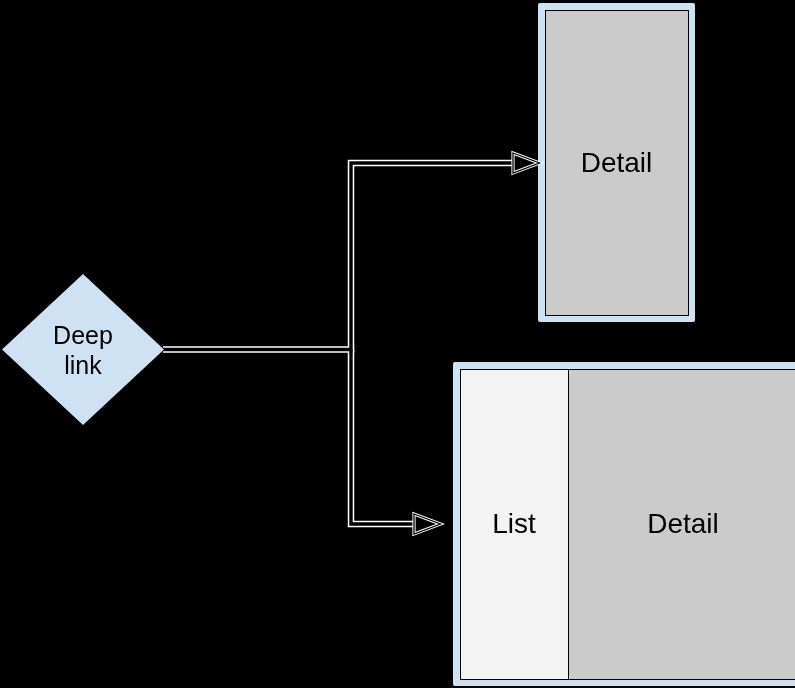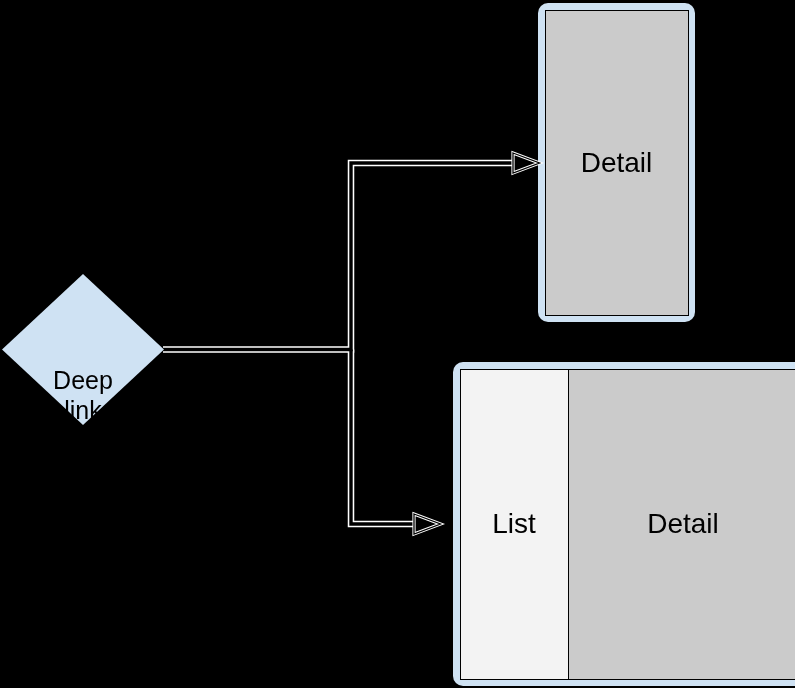--- a/index.html
+++ b/index.html
@@ -25,21 +25,21 @@
     background: var(--bg);
     overflow: hidden;
     font-family: "Liberation Sans", sans-serif;
     color: var(--text);
   }
 
   
   .frame {
     position: absolute;
     background: var(--frame-fill);
-    border-radius: 10px;
+    border-radius: 2px;
     z-index: 0;
   }
   .frame-compact { left: 538px; top: 3px;   width: 157px; height: 319px; }
   .frame-expanded { left: 453px; top: 362px; width: 352px; height: 324px; }
 
   .screen {
     position: absolute;
     inset: 6.5px;
     border: 1.5px solid var(--stroke);
     background: var(--detail-fill);
@@ -77,21 +77,21 @@
     position: absolute;
     left: 2px; top: 274px;
     width: 162px; height: 151px;
     z-index: 2;
   }
   .diamond-node svg { position: absolute; inset: 0; }
   .diamond-label {
     position: absolute;
     inset: 0;
     display: flex;
-    align-items: flex-end;
+    align-items: center;
     justify-content: center;
     text-align: center;
     font-size: 25px;
     line-height: 1.2;
   }
   .diamond-label span { display: inline-block; width: 78px; }
 </style>
 </head>
 <body>
 

